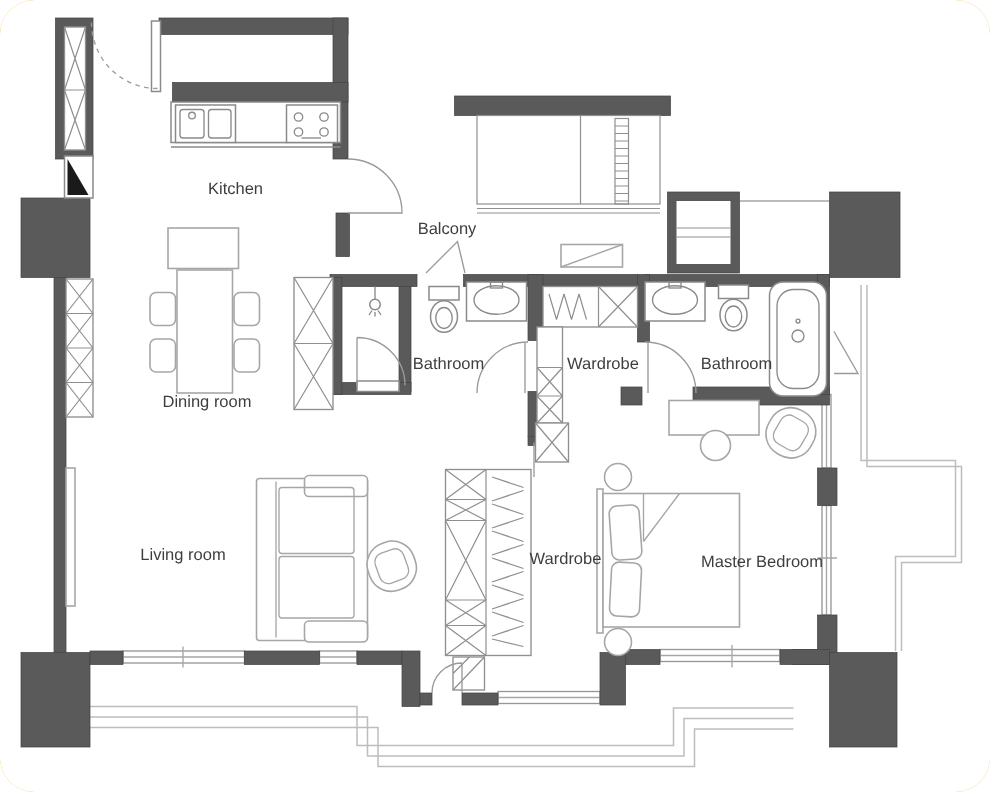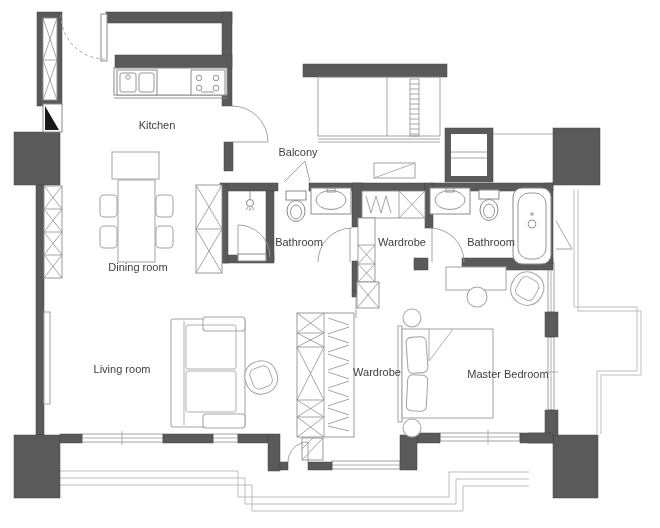--- a/index.html
+++ b/index.html
@@ -1,16 +1,16 @@
 <!DOCTYPE html>
 <html><head>
 <meta charset="utf-8">
 <style>
   html,body{margin:0;padding:0;background:#fff;}
-  #plan-wrap{position:relative;width:660px;height:528px;background:#eab308;overflow:hidden;}
+  #plan-wrap{position:relative;width:660px;height:528px;background:#eab308;overflow:hidden;border-radius:23px;}
   svg{display:block;}
   .wall{fill:#5a5a5a;stroke:#454545;stroke-width:.5;}
   .cab{fill:#fff;stroke:#8f8f8f;stroke-width:.9;}
   .cabl{stroke:#8f8f8f;stroke-width:.8;fill:none;}
   .fix{fill:#fff;stroke:#8a8a8a;stroke-width:1;}
   .fixl{stroke:#8a8a8a;stroke-width:.9;fill:none;}
   .fur{fill:#fff;stroke:#a6a6a6;stroke-width:1.05;}
   .furl{stroke:#a6a6a6;stroke-width:.9;fill:none;}
   .win{fill:#fff;stroke:#979797;stroke-width:.9;}
   .terr{stroke:#bdbdbd;stroke-width:1;fill:none;}

